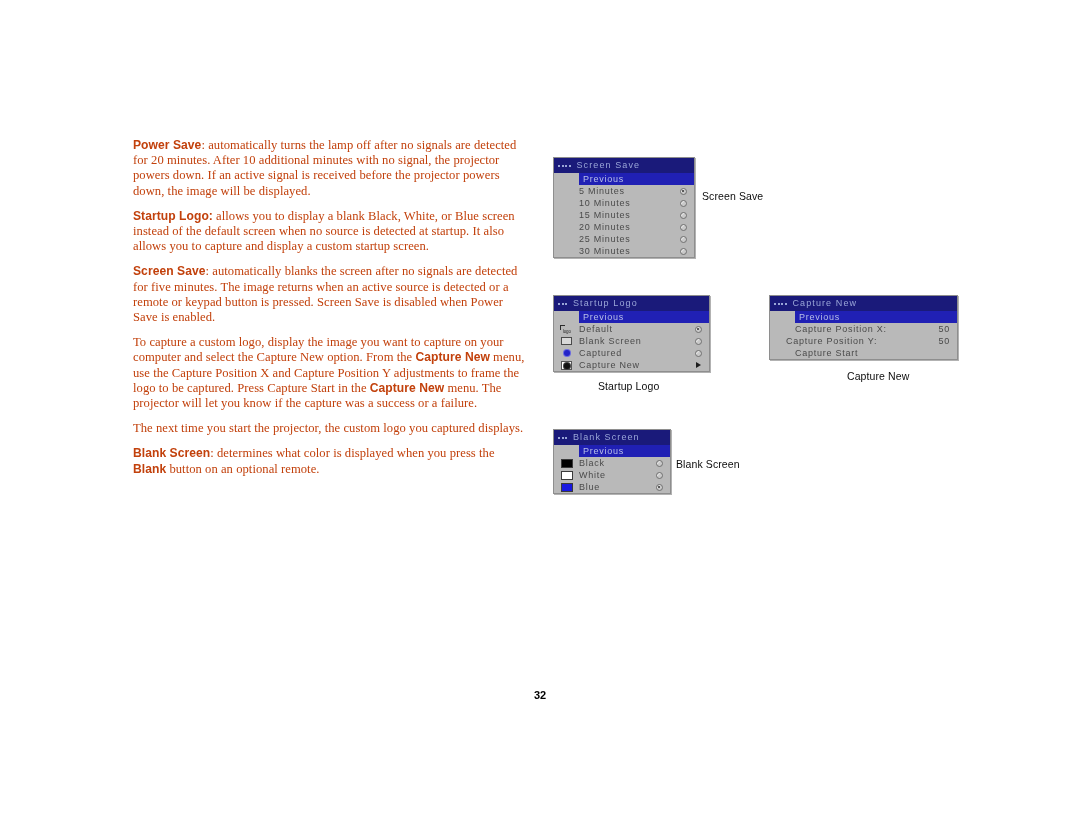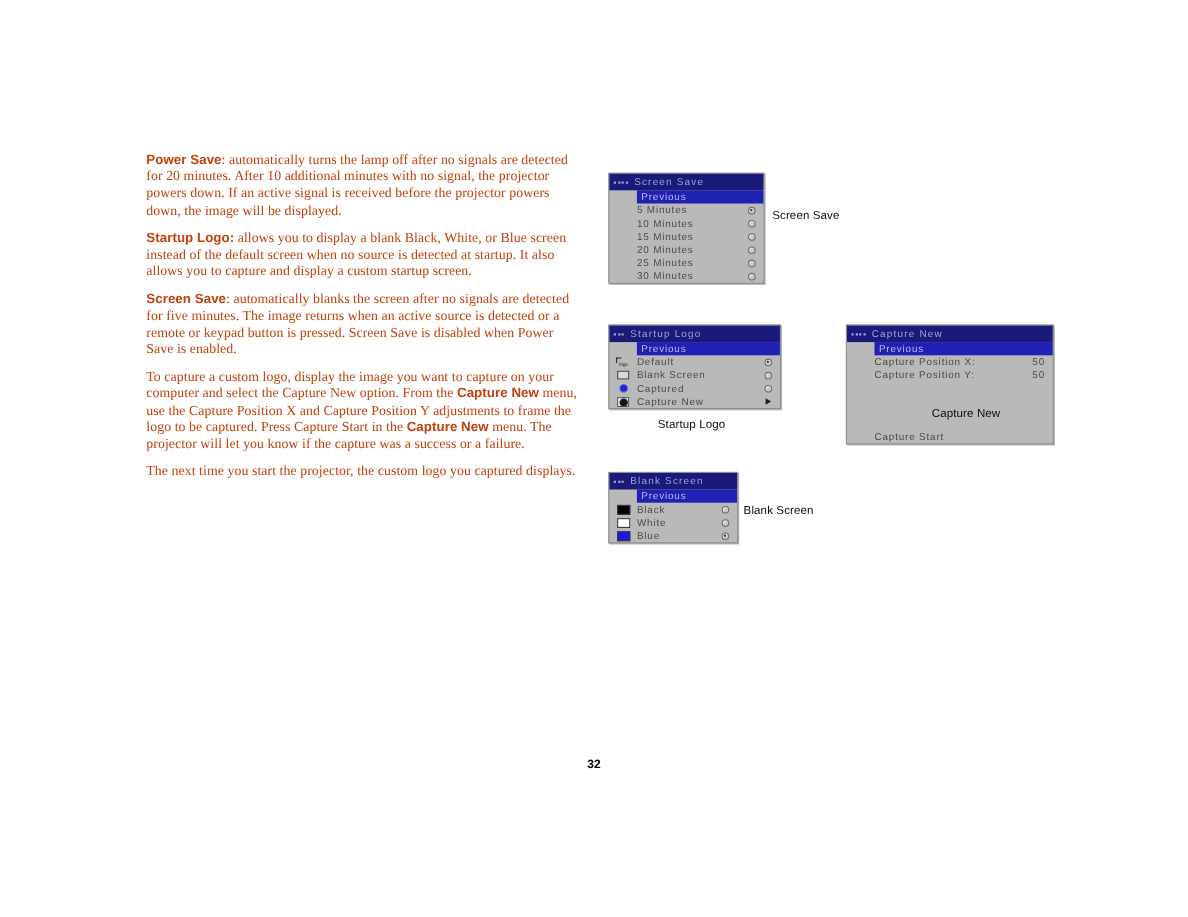--- a/index.html
+++ b/index.html
@@ -237,20 +237,21 @@
   <p class="para"><b>Power Save</b><span>: automatically turns the lamp off after no signals are detected for 20 minutes. After 10 additional minutes with no signal, the projector powers down. If an active signal is received before the projector powers down, the image will be displayed.</span></p>
 
   <p class="para"><b>Startup Logo:</b><span> allows you to display a blank Black, White, or Blue screen instead of the default screen when no source is detected at startup. It also allows you to capture and display a custom startup screen.</span></p>
 
   <p class="para"><b>Screen Save</b><span>: automatically blanks the screen after no signals are detected for five minutes. The image returns when an active source is detected or a remote or keypad button is pressed. Screen Save is disabled when Power Save is enabled.</span></p>
 
   <p class="para"><span>To capture a custom logo, display the image you want to capture on your computer and select the Capture New option. From the </span><b>Capture New</b><span> menu, use the Capture Position X and Capture Position Y adjustments to frame the logo to be captured. Press Capture Start in the </span><b>Capture New</b><span> menu. The projector will let you know if the capture was a success or a failure.</span></p>
 
   <p class="para">The next time you start the projector, the custom logo you captured displays.</p>
 
+  <p class="para"><b>Blank Screen</b><span>: determines what color is displayed when you press the </span><b>Blank</b><span> button on an optional remote.</span></p>
 
 </div>
 
 <div class="osd" id="osd-screen-save" style="left:553px; top:157px; width:142px;">
   <div class="osd-title">
     <span class="osd-dots">
         <i></i>
         <i></i>
         <i></i>
         <i></i>
@@ -373,25 +374,25 @@
     <span class="osd-title-text">Capture New</span>
   </div>
   <div class="osd-body">
     <div class="osd-row prev">
       <span class="lbl">Previous</span>
     </div>
     <div class="osd-row" style="padding-left:25px;">
       <span class="lbl">Capture Position X:</span>
       <span class="val">50</span>
     </div>
-    <div class="osd-row" style="padding-left:25px;">
+    <div class="osd-row" style="padding-left:16px;">
       <span class="lbl">Capture Position Y:</span>
       <span class="val">50</span>
     </div>
-    <div class="osd-row" style="padding-left:25px;margin-top:44px;">
+    <div class="osd-row" style="padding-left:25px;">
       <span class="lbl">Capture Start</span>
       <span class="val"></span>
     </div>
   </div>
 </div>
 <div class="caption" style="left:847px; top:370px;">Capture New</div>
 
 <div class="osd" id="osd-blank-screen" style="left:553px; top:429px; width:118px;">
   <div class="osd-title">
     <span class="osd-dots">

